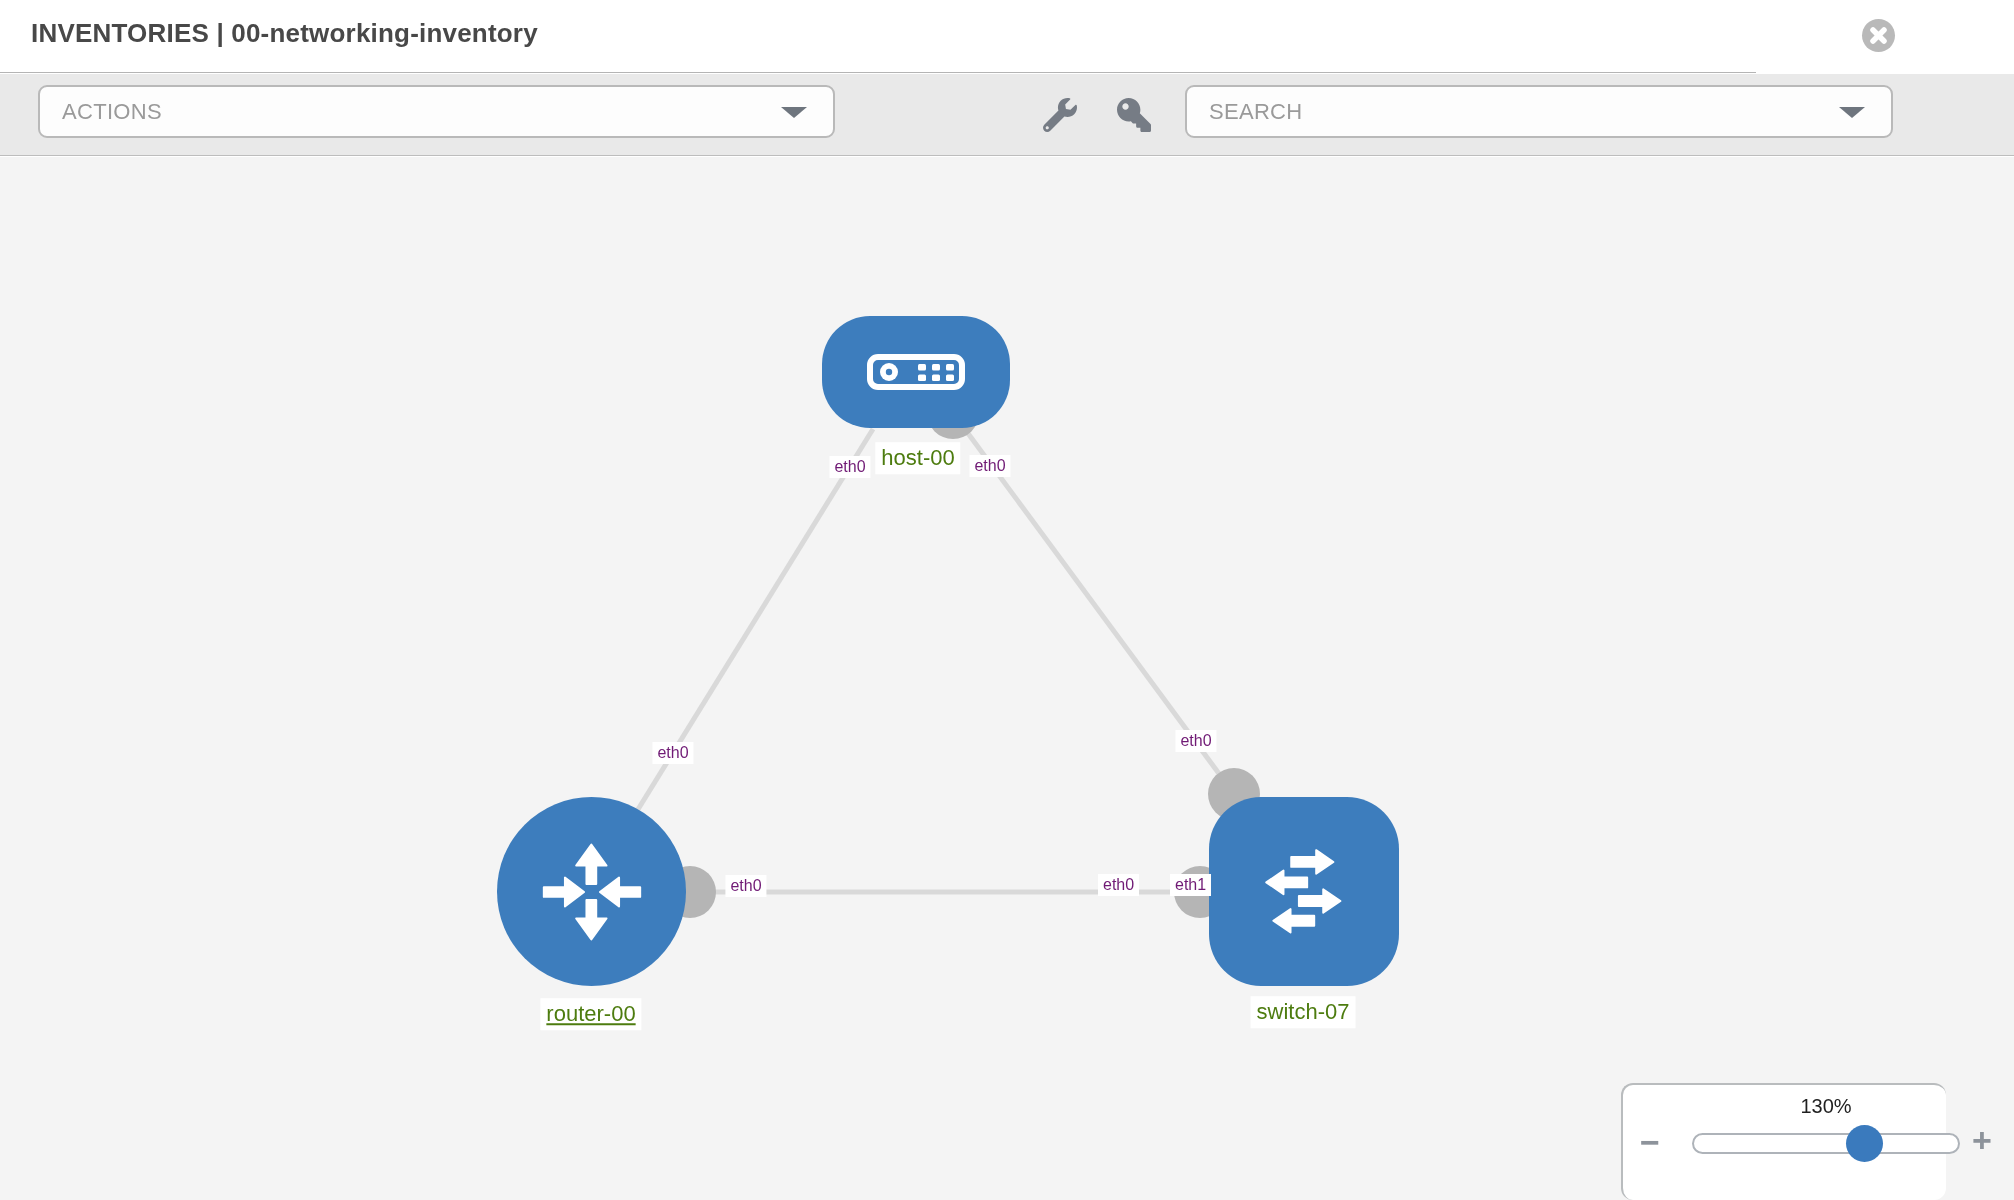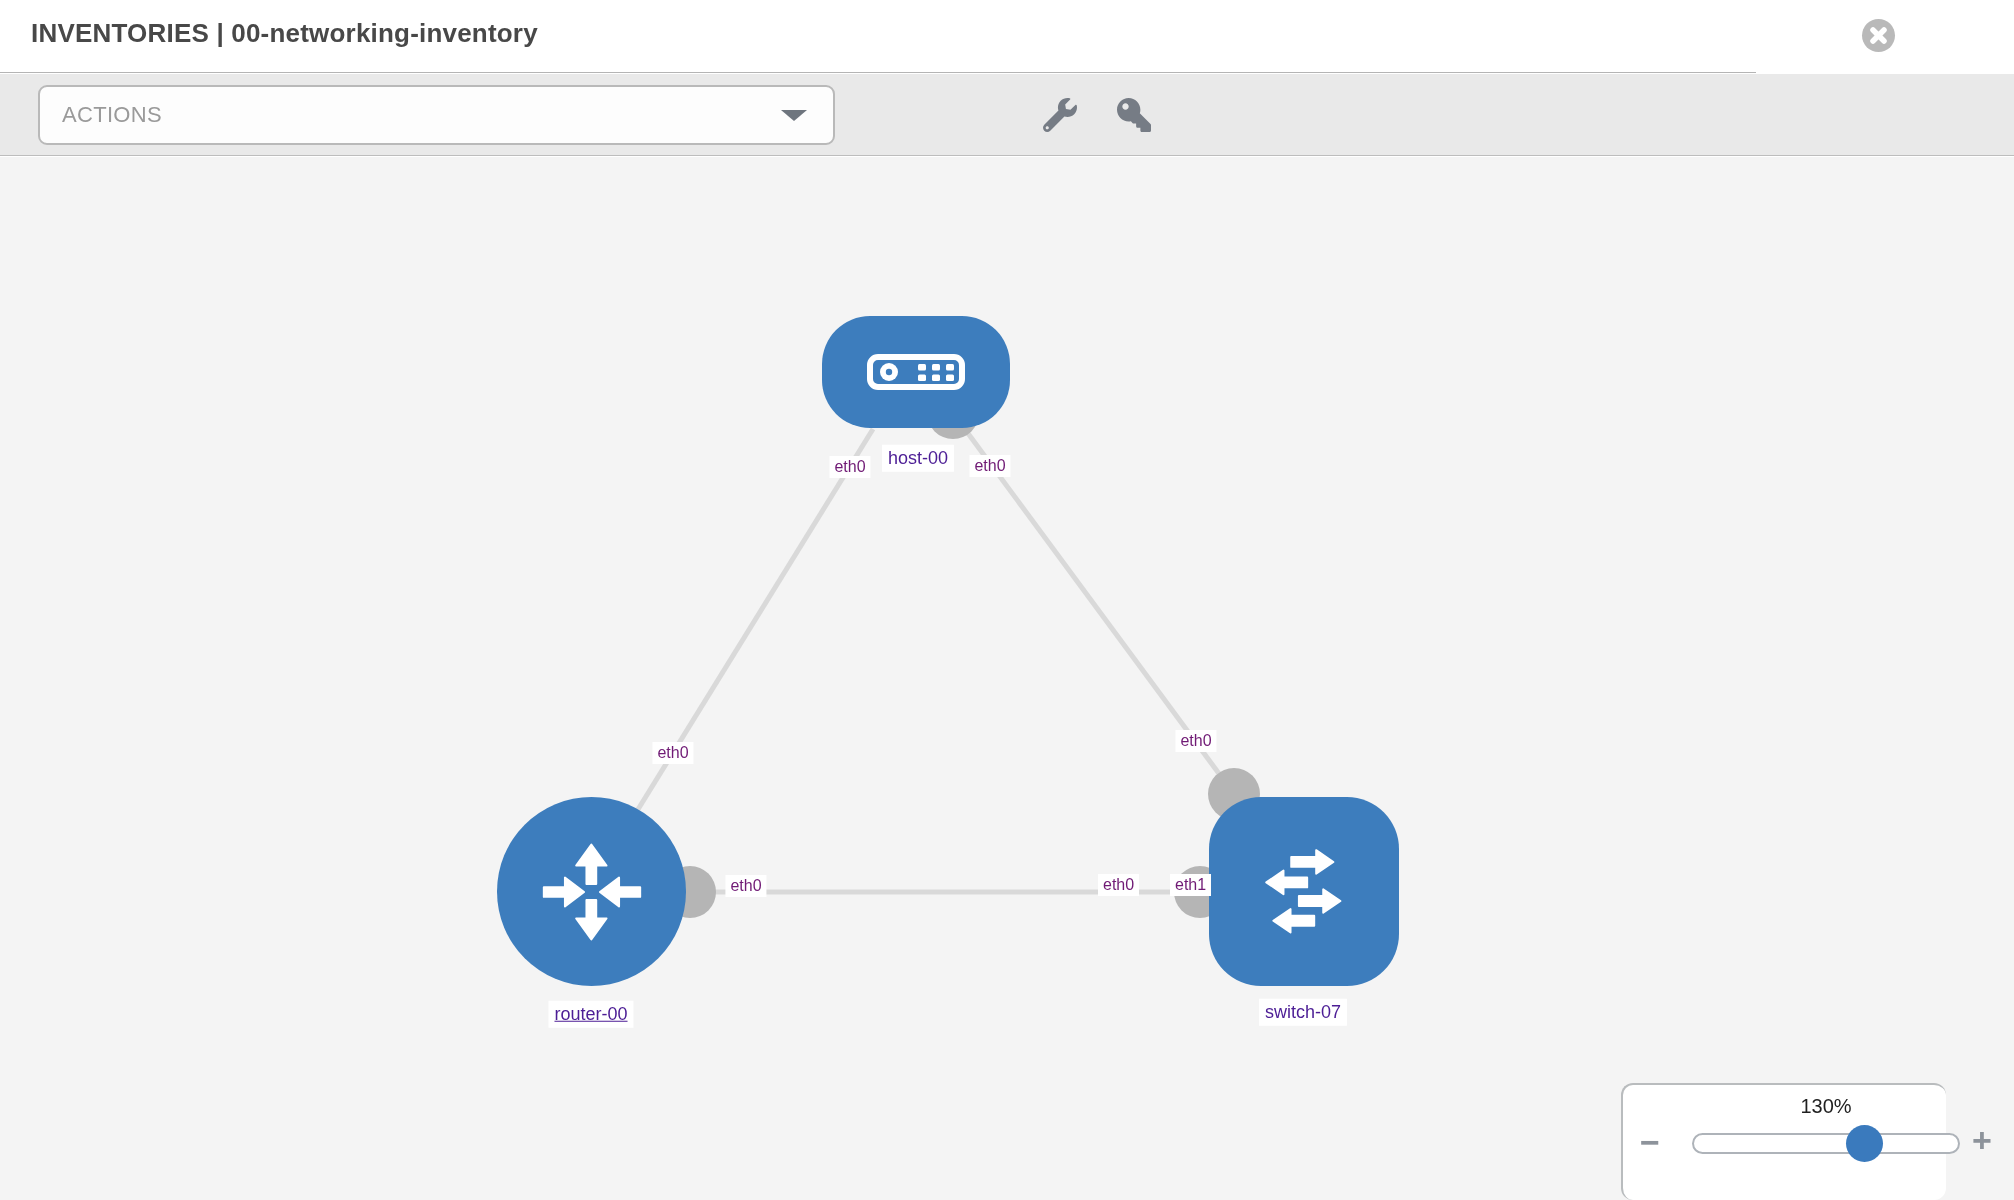--- a/index.html
+++ b/index.html
@@ -25,21 +25,21 @@
     border-radius: 50%; background: #b9b9b9; cursor: pointer;
   }
   .close-btn svg { position: absolute; left: 0; top: 0; }
 
   
   .toolbar {
     position: absolute; left: 0; top: 74px; width: 2014px; height: 82px;
     background: #e9e9e9; border-bottom: 1px solid #bdbdbd;
   }
   .select-box {
-    position: absolute; top: 11px; height: 60px;
+    position: absolute; top: 11px; height: 53px;
     background: #fdfdfd; border: 2px solid #b9b9b9; border-radius: 9px;
     display: flex; align-items: center; cursor: pointer;
   }
   .select-box .select-label {
     padding-left: 22px; font-size: 22px; color: #9a9a9a; letter-spacing: 0.3px;
   }
   .caret {
     position: absolute; right: 26px; top: 50%; margin-top: -5px;
     width: 0; height: 0;
     border-left: 13px solid transparent; border-right: 13px solid transparent;
@@ -61,21 +61,21 @@
   .node {
     position: absolute; background: #3d7dbd;
     display: flex; align-items: center; justify-content: center;
   }
   .node-host   { left: 822px; top: 159px; width: 188px; height: 112px; border-radius: 48px; }
   .node-router { left: 497px; top: 640px; width: 189px; height: 189px; border-radius: 50%; }
   .node-switch { left: 1209px; top: 640px; width: 190px; height: 189px; border-radius: 52px; }
 
   .node-label {
     position: absolute; transform: translate(-50%, -50%);
-    background: #ffffff; color: #4c1d95; font-size: 18px;
+    background: #ffffff; color: #4d7c0f; font-size: 22px;
     padding: 2px 6px; white-space: nowrap; line-height: 1.25;
   }
   .iface-label {
     position: absolute; transform: translate(-50%, -50%);
     background: #ffffff; color: #701a75; font-size: 16px;
     padding: 1px 5px; white-space: nowrap; line-height: 1.25;
   }
   .iface-label.anchored { transform: none; }
 
   
@@ -132,20 +132,24 @@
       </div>
       <div class="tool-btn">
         <svg width="34" height="34" viewBox="0 0 512 512">
           <g transform="translate(512,0) scale(-1,1)">
             <path fill="#767c85" d="M512 176.001C512 273.203 433.202 352 336 352c-11.22 0-22.19-1.062-32.827-3.069l-24.012 27.014A23.999 23.999 0 0 1 261.223 384H224v40c0 13.255-10.745 24-24 24h-40v40c0 13.255-10.745 24-24 24H24c-13.255 0-24-10.745-24-24v-78.059c0-6.365 2.529-12.47 7.029-16.971l161.802-161.802C163.108 213.814 160 195.271 160 176 160 78.798 238.797.001 335.999 0 433.488-.001 512 78.511 512 176.001zM336 128c0 26.51 21.49 48 48 48s48-21.49 48-48-21.49-48-48-48-48 21.49-48 48z"></path>
           </g>
         </svg>
       </div>
     </div>
 
+    <div class="select-box search-box">
+      <span class="select-label">SEARCH</span>
+      <span class="caret"></span>
+    </div>
   </div>
 
   <div class="canvas">
 
     <svg class="graph-svg" width="2014" height="1043" viewBox="0 0 2014 1043">
       <line x1="873" y1="272" x2="637" y2="654" stroke="#d9d9d9" stroke-width="5"></line>
       <line x1="953" y1="256" x2="1234" y2="637" stroke="#d9d9d9" stroke-width="5"></line>
       <line x1="690" y1="735" x2="1202" y2="735" stroke="#d9d9d9" stroke-width="5"></line>
       <circle cx="953" cy="256" r="26" fill="#b5b5b5"></circle>
       <circle cx="690" cy="735" r="26" fill="#b5b5b5"></circle>

